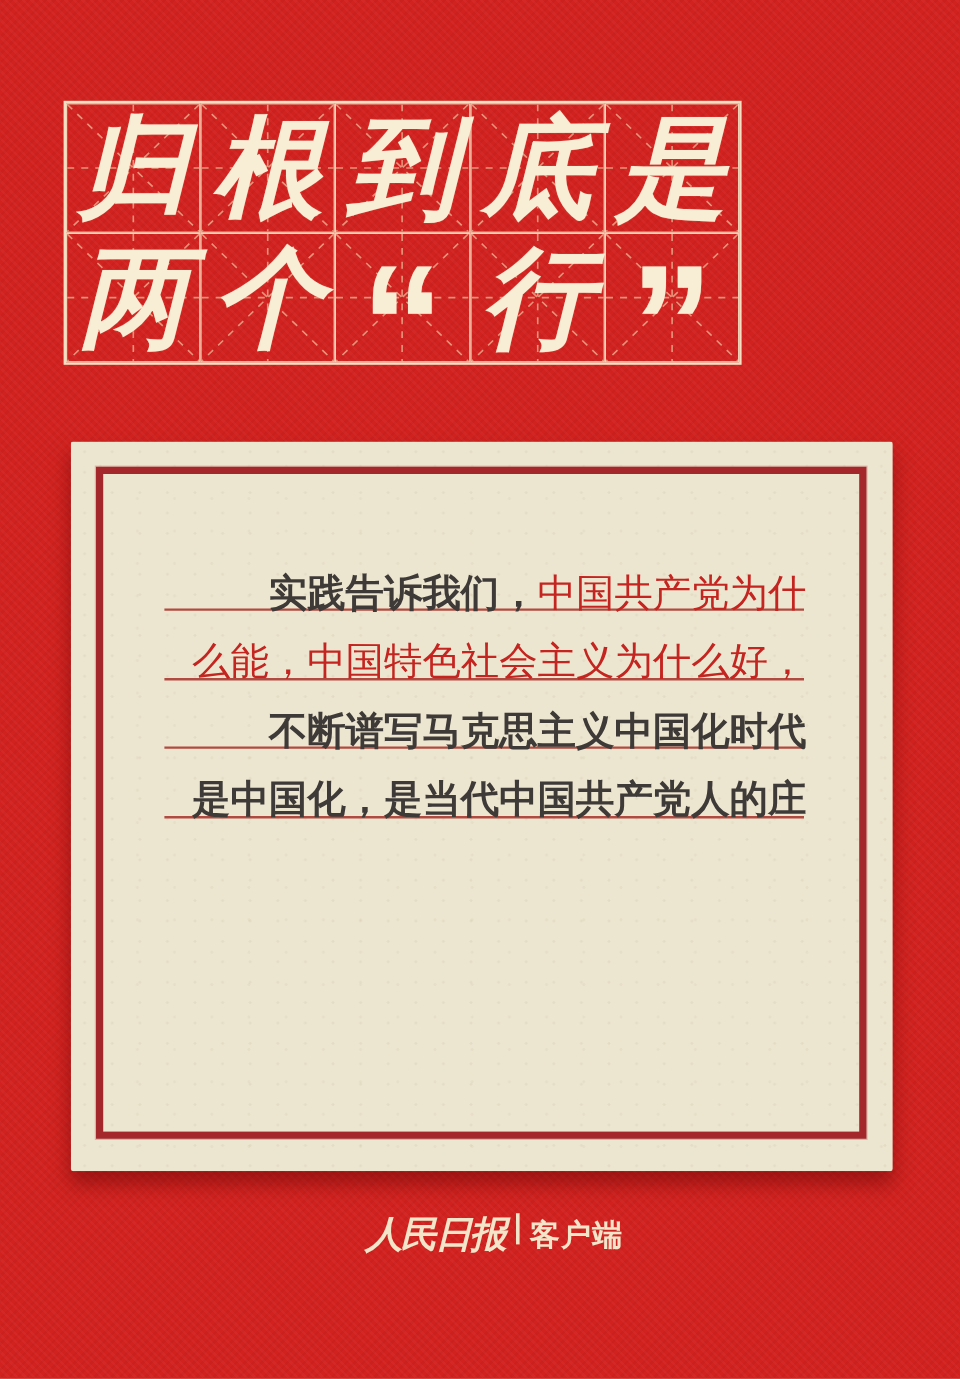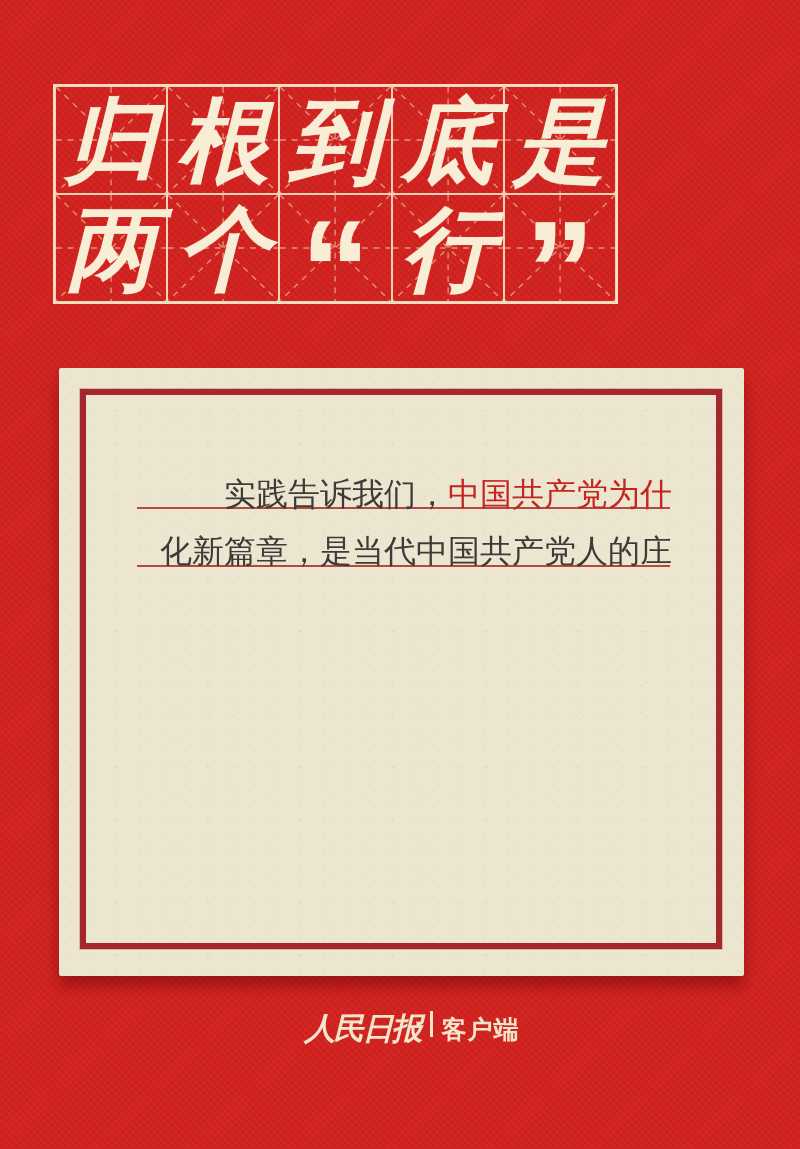--- a/index.html
+++ b/index.html
@@ -28,21 +28,21 @@
        background-image:radial-gradient(rgba(178,160,122,.14) 1px, transparent 1.6px),
                         radial-gradient(rgba(178,160,122,.10) 1px, transparent 1.6px);
        background-size:23px 17px,31px 27px;background-position:0 0,9px 7px;
        box-shadow:0 10px 16px rgba(110,8,8,.55);}
   .frame{position:absolute;left:21px;top:21px;right:22px;bottom:27px;
        border:6px solid #a3272b;box-shadow:0 0 0 1px rgba(163,39,43,.25);}
   .lines{position:absolute;left:78px;top:84px;width:533px;}
   .line{height:57.4px;line-height:85px;box-sizing:border-box;padding-left:23px;
        border-bottom:2px solid rgba(167,48,40,.85);white-space:nowrap;font-size:32px;}
   .line.ind{padding-left:87px;}
-  .seg-normal{color:#3e3a37;font-weight:400;margin-top:28px;}
+  .seg-normal{color:#3e3a37;font-weight:700;margin-top:28px;}
   .seg-em{color:#c42520;font-weight:400;}
 
   
   .footer{position:absolute;left:0;right:0;top:1008px;height:44px;
        text-align:center;color:#f2e5c9;margin-left:24px;}
   .brand{font-family:"DejaVu Serif","Liberation Serif",serif;font-style:italic;
        font-weight:700;font-size:31px;letter-spacing:-2px;vertical-align:middle;}
   .logo-divider{display:inline-block;width:3px;height:26px;background:#f2e5c9;
        margin:0 9px;vertical-align:-4px;}
   .suffix{font-size:25px;font-weight:700;letter-spacing:1px;vertical-align:middle;}
@@ -167,21 +167,27 @@
     </div>
   </div>
 
   <div class="card">
     <div class="frame"></div>
     <div class="lines">
       <div class="line ind">
         <span class="seg-normal">实践告诉我们，</span><span class="seg-em">中国共产党为什</span>
       </div>
       <div class="line">
-        <span class="seg-normal">化新篇章，是当代中国共产党人的庄</span>
+        <span class="seg-em">么能，中国特色社会主义为什么好，</span>
+      </div>
+      <div class="line ind">
+        <span class="seg-normal">不断谱写马克思主义中国化时代</span>
+      </div>
+      <div class="line">
+        <span class="seg-normal">是中国化，是当代中国共产党人的庄</span>
       </div>
     </div>
   </div>
 
   <div class="footer">
     <span class="brand">人民日报</span><span class="logo-divider"></span><span class="suffix">客户端</span>
   </div>
 
 </div>
 

